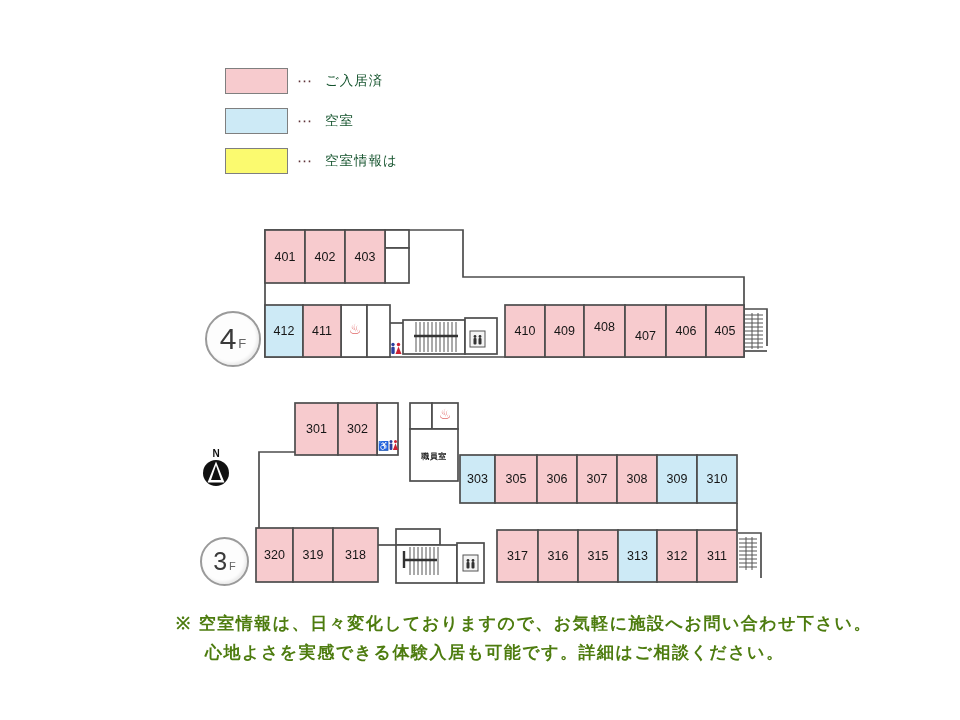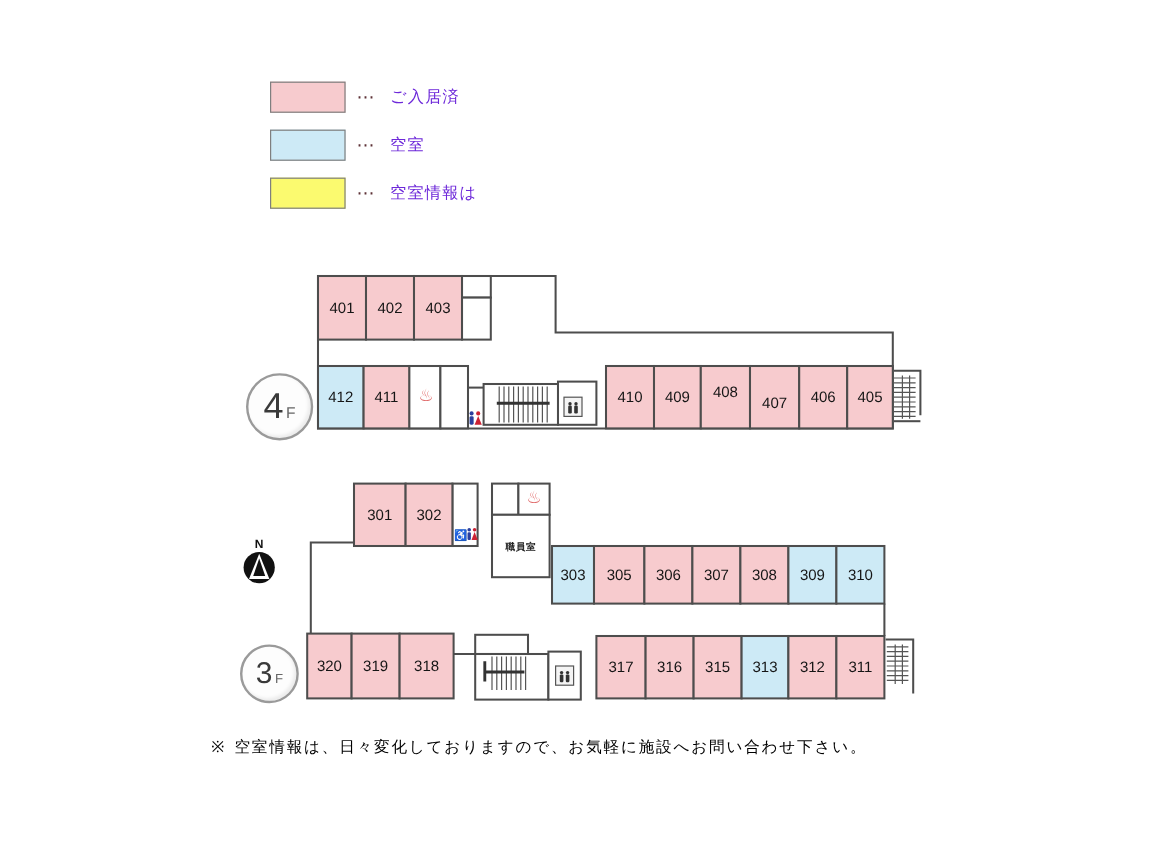--- a/index.html
+++ b/index.html
@@ -4,21 +4,21 @@
 <style>
   html,body{margin:0;padding:0;background:#fff;}
   #canvas{position:relative;width:960px;height:720px;background:#ffffff;overflow:hidden;
           font-family:"Liberation Sans",sans-serif;}
   
   .legend{position:absolute;left:225px;top:67px;display:flex;flex-direction:column;gap:13px;}
   .legend-row{display:flex;align-items:center;height:27px;}
   .legend-swatch{width:63px;height:26px;border:1px solid #7f7f7f;box-sizing:border-box;}
   .legend-ellipsis{margin:0 12px 0 9px;font-size:15px;color:#5e3237;letter-spacing:1px;}
   .legend-label{font-family:"DejaVu Serif","Liberation Serif",serif;font-size:13.5px;
-                color:#6d28d9;font-weight:500;letter-spacing:1px;}
+                color:#14532d;font-weight:500;letter-spacing:1px;}
   
   .floor-circle{position:absolute;border:2px solid #9a9a9a;border-radius:50%;background:#fdfdfd;
         box-shadow:inset -2px -2px 3px rgba(0,0,0,0.07);display:flex;align-items:center;justify-content:center;}
   #circle-4f{left:205px;top:311px;width:52px;height:52px;}
   #circle-3f{left:200px;top:537px;width:45px;height:45px;}
   .floor-num{color:#3a3a3a;}
   #circle-4f .floor-num{font-size:30px;}
   #circle-3f .floor-num{font-size:25px;}
   .floor-suffix{color:#666;margin-left:2px;margin-top:9px;}
   #circle-4f .floor-suffix{font-size:13px;}
@@ -29,22 +29,22 @@
   .wroom{fill:#ffffff;stroke:#4d4d4d;stroke-width:1.7;}
   .treads{fill:none;stroke:#555;stroke-width:1;}
   .rail{fill:none;stroke:#333;stroke-width:2.4;}
   .room-label{font-family:"Liberation Sans",sans-serif;font-size:12.5px;fill:#151515;}
   .staff-label{font-family:"Liberation Sans",sans-serif;font-size:8px;font-weight:bold;fill:#222;letter-spacing:0.5px;}
   .bath-glyph{font-size:14px;fill:#e06a6a;}
   .wc-glyph{font-size:9px;fill:#2b3f9e;}
   .compass-n{font-family:"Liberation Sans",sans-serif;font-size:10px;font-weight:bold;fill:#111;}
   
   .note{position:absolute;left:176px;top:609px;width:740px;
-        font-family:"DejaVu Serif","Liberation Serif",serif;font-weight:400;
-        color:#000000;font-size:13px;letter-spacing:1.5px;line-height:29px;}
+        font-family:"DejaVu Serif","Liberation Serif",serif;font-weight:700;
+        color:#4d7c0f;font-size:17px;letter-spacing:1.5px;line-height:29px;}
   .note-marker{margin-right:7px;}
   .note-line2{padding-left:29px;}
 </style>
 </head>
 <body>
 
 <div id="canvas">
 
   <div class="legend">
       <div class="legend-row">
@@ -275,14 +275,15 @@
     <g>
       <text class="compass-n" x="216" y="457" text-anchor="middle">N</text>
       <circle cx="216" cy="473" r="13" fill="#111"></circle>
       <path d="M216 461.5L207.5 482.5H224.5Z" fill="#fff"></path>
       <path d="M216 465.5L211 480H221Z" fill="#111"></path>
     </g>
   </svg>
 
   <div class="note">
     <div><span class="note-marker">※</span><span>空室情報は、日々変化しておりますので、お気軽に施設へお問い合わせ下さい。</span></div>
+    <div class="note-line2">心地よさを実感できる体験入居も可能です。詳細はご相談ください。</div>
   </div>
 </div>
 
 </body></html>

